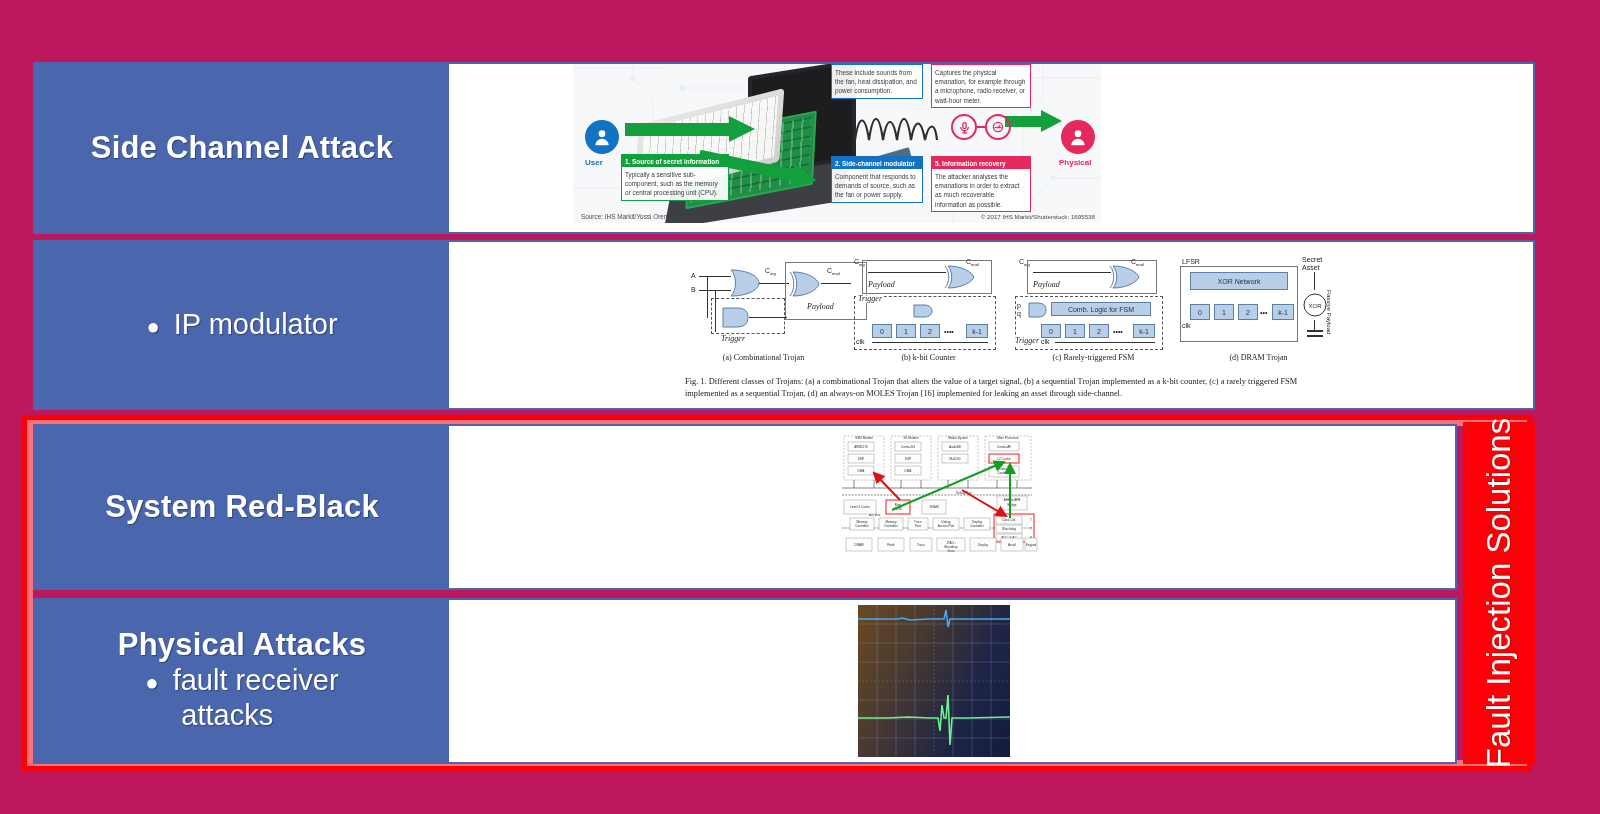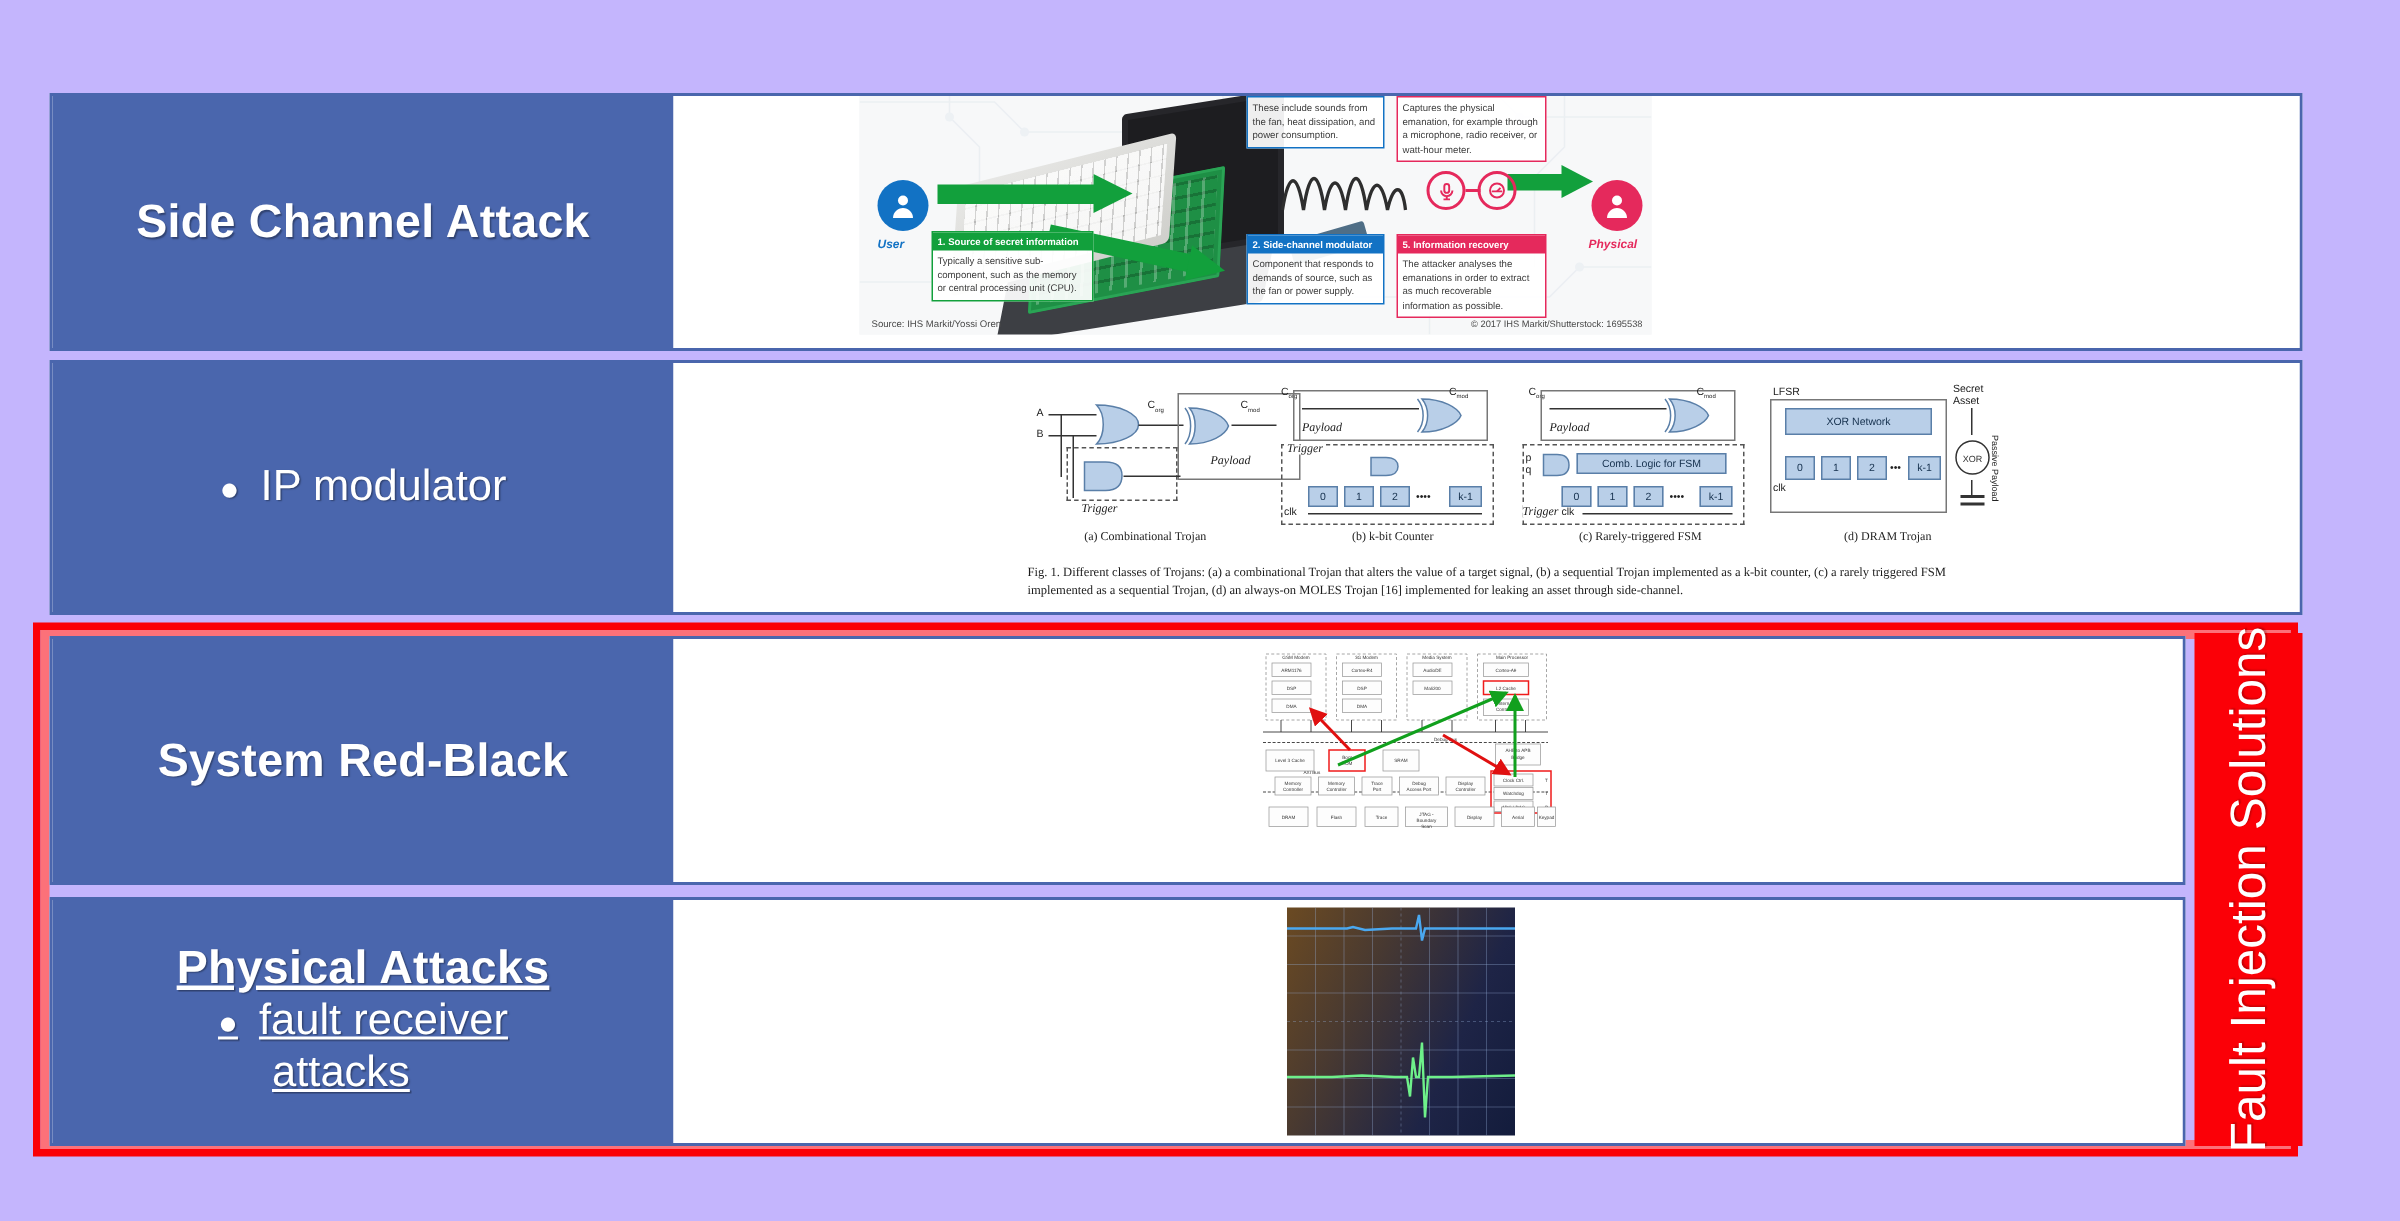--- a/index.html
+++ b/index.html
@@ -2,21 +2,21 @@
 <html><head>
 <meta charset="utf-8">
 <style>
   * { box-sizing: border-box; margin: 0; padding: 0; }
   html, body {
     width: 1600px; height: 814px;
     background: #ffffff;
     font-family: "Liberation Sans", sans-serif;
     overflow: hidden;
   }
-  #slide { position: relative; width: 1600px; height: 814px; background: #c4b5fd; }
+  #slide { position: relative; width: 1600px; height: 814px; background: #be185d; }
 
   
   .row { position: absolute; display: flex; align-items: stretch; }
   .row-border-blue { border: 2px solid #4a66ad; background: #ffffff; }
 
   .label-cell {
     background: #4a66ad;
     color: #ffffff;
     display: flex;
     flex-direction: column;
@@ -110,21 +110,21 @@
   .big-arrow-3 { position:absolute; left:432px; top:72px; width:56px; height:22px; }
   .big-arrow-3:before{content:"";position:absolute;left:0;top:6px;width:38px;height:11px;background:#12a03c;}
   .big-arrow-3:after{content:"";position:absolute;left:36px;top:0;width:0;height:0;
      border-top:11px solid transparent;border-bottom:11px solid transparent;border-left:21px solid #12a03c;}
 
   .person { position:absolute; width:34px; height:34px; border-radius:50%;
             display:flex; align-items:center; justify-content:center; }
   .person svg { width:20px; height:20px; }
   .person-user { left:12px; top:82px; background:#1272c4; }
   .person-att  { left:488px; top:82px; background:#e5295c; }
-  .p-cap { position:absolute; font-size:8px; font-weight:bold;font-style:italic; }
+  .p-cap { position:absolute; font-size:8px; font-weight:bold; }
   .p-cap-user { left:12px; top:120px; color:#1272c4; }
   .p-cap-att  { left:486px; top:120px; color:#e5295c; }
 
   .wave { position:absolute; left:280px; top:72px; width:86px; height:34px; }
   .rx-icon { position:absolute; width:26px; height:26px; border-radius:50%;
              border:2.5px solid #e5295c; display:flex; align-items:center; justify-content:center; }
   .rx-1 { left:378px; top:76px; }
   .rx-2 { left:412px; top:76px; }
   .rx-line { position:absolute; left:404px; top:88px; width:10px; height:2px; background:#e5295c; }
 
@@ -548,21 +548,21 @@
             <line x1="58" y1="82" x2="170" y2="34" stroke="#11a01d" stroke-width="2" marker-end="url(#ar-green)"></line>
             <line x1="176" y1="90" x2="176" y2="36" stroke="#11a01d" stroke-width="2" marker-end="url(#ar-green)"></line>
           </g>
         </svg>
       </div>
 
     </div>
   </div>
 
   <div class="row" style="left:33px; top:598px; width:1424px; height:166px; border:2px solid #4a66ad; background:#fff;">
-    <div class="label-cell" style="width:414px;text-decoration:underline;">
+    <div class="label-cell" style="width:414px;">
       <div class="label-title">Physical Attacks</div>
       <div class="bullet-wrap">
         <div class="bullet-line">
           <span class="bullet-dot">●</span>
           <span>fault receiver</span>
         </div>
         <div class="bullet-cont">attacks</div>
       </div>
     </div>
     <div class="content-cell">

